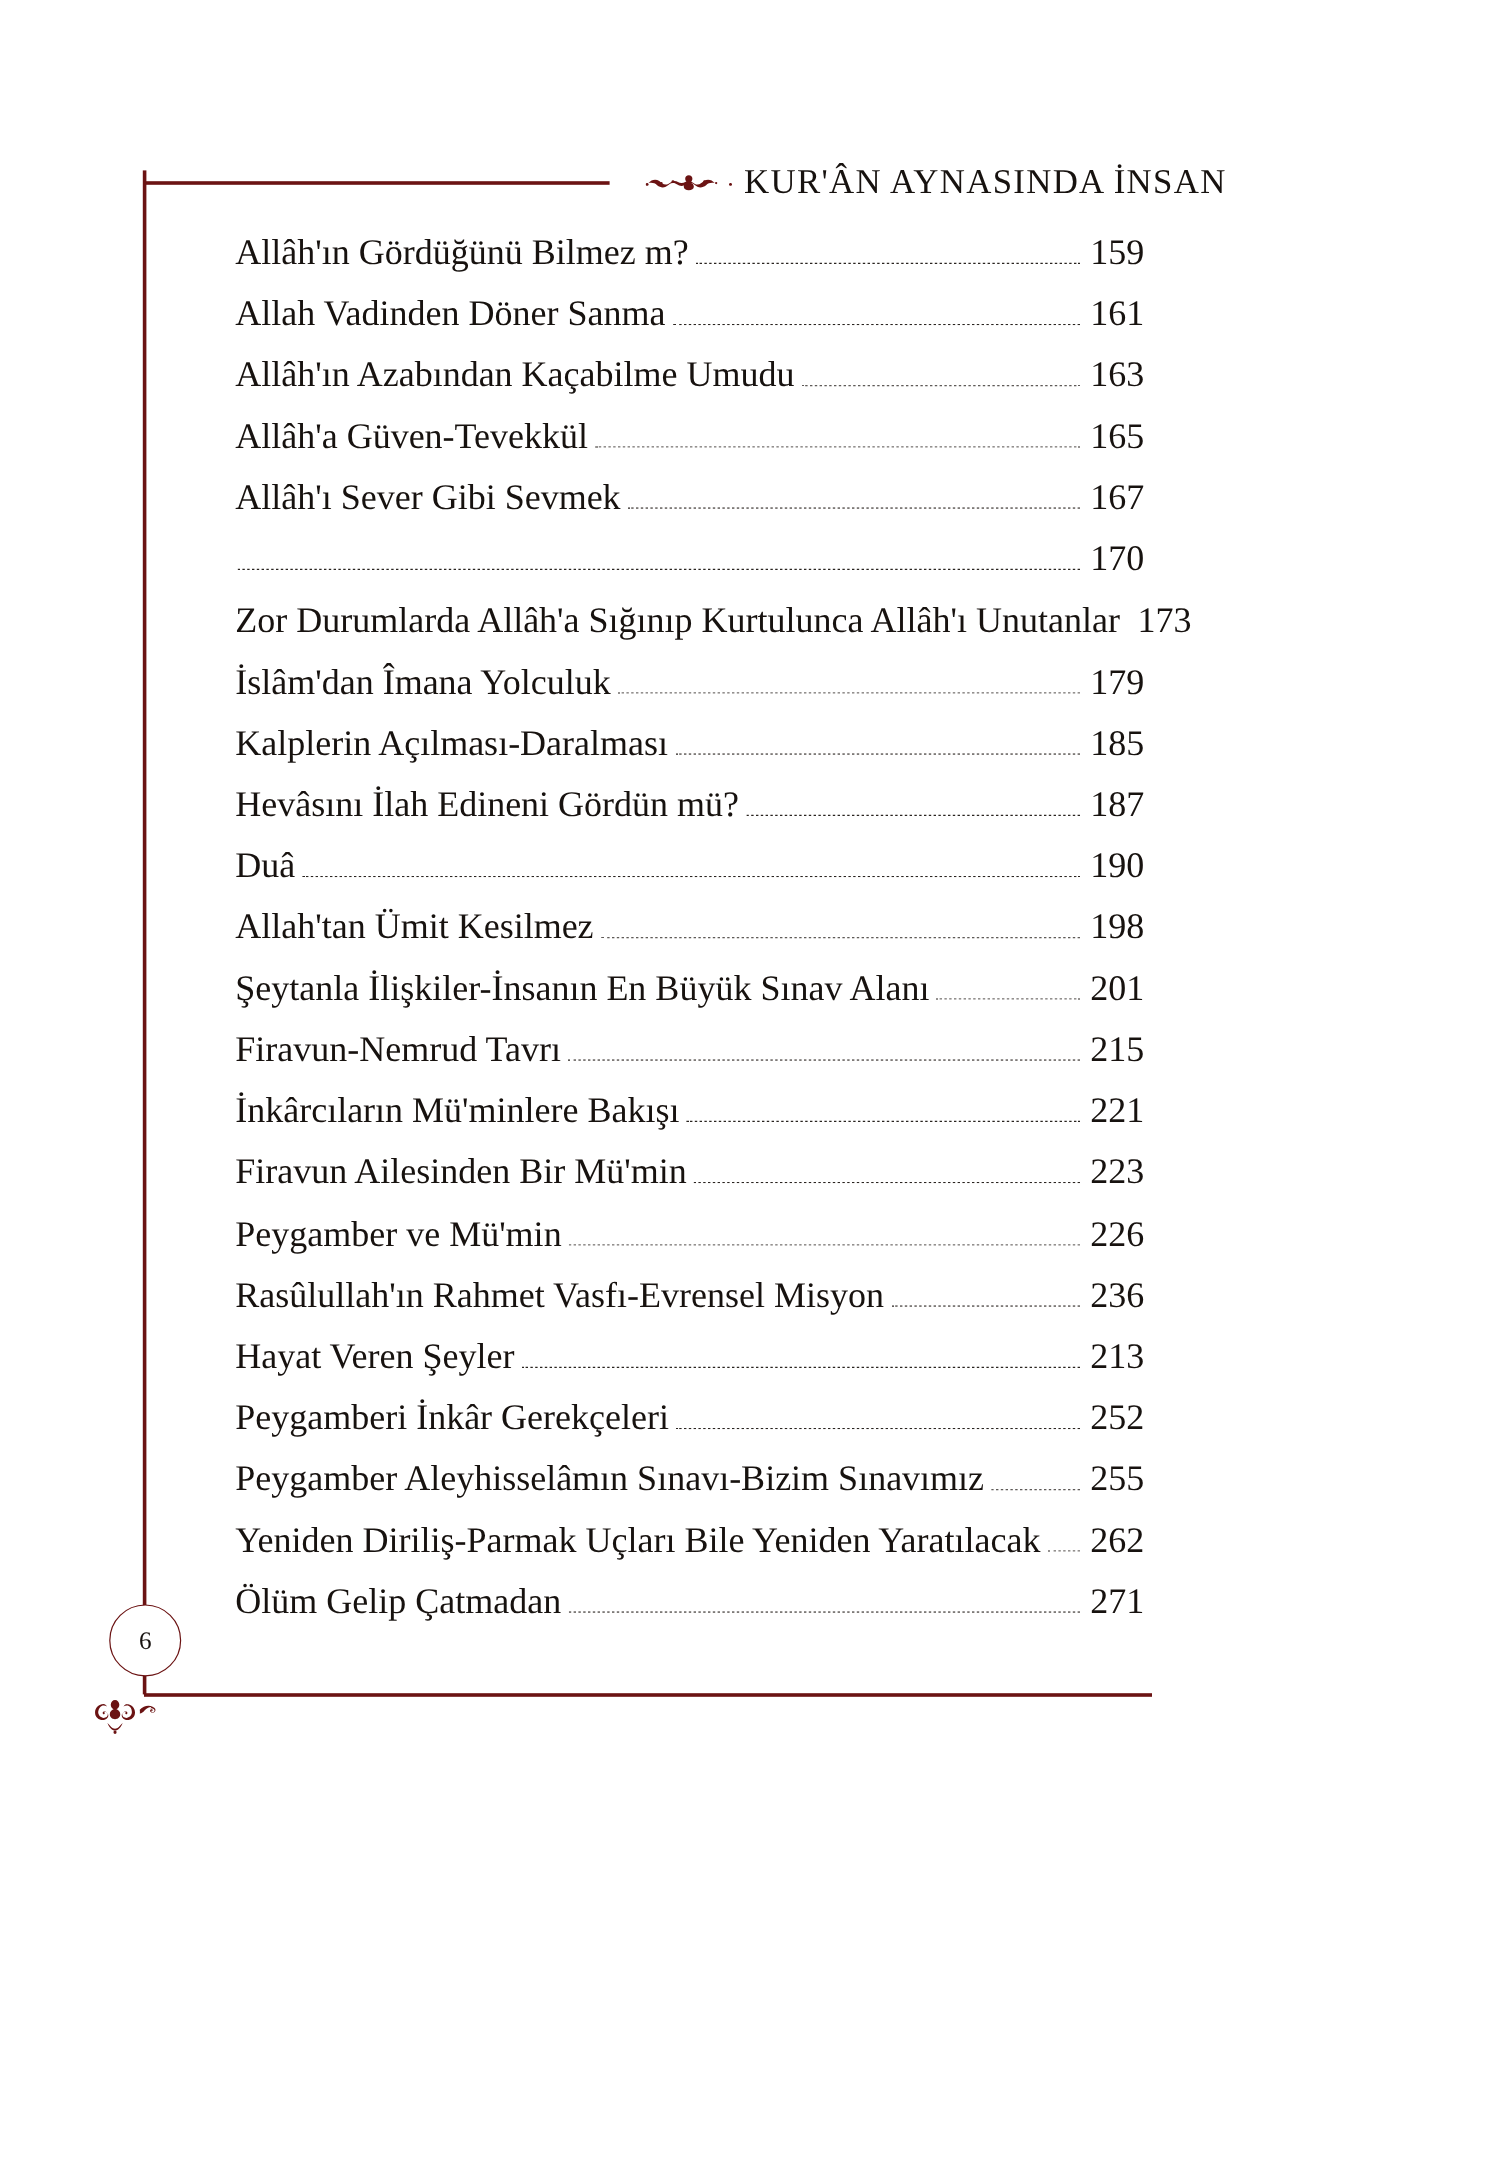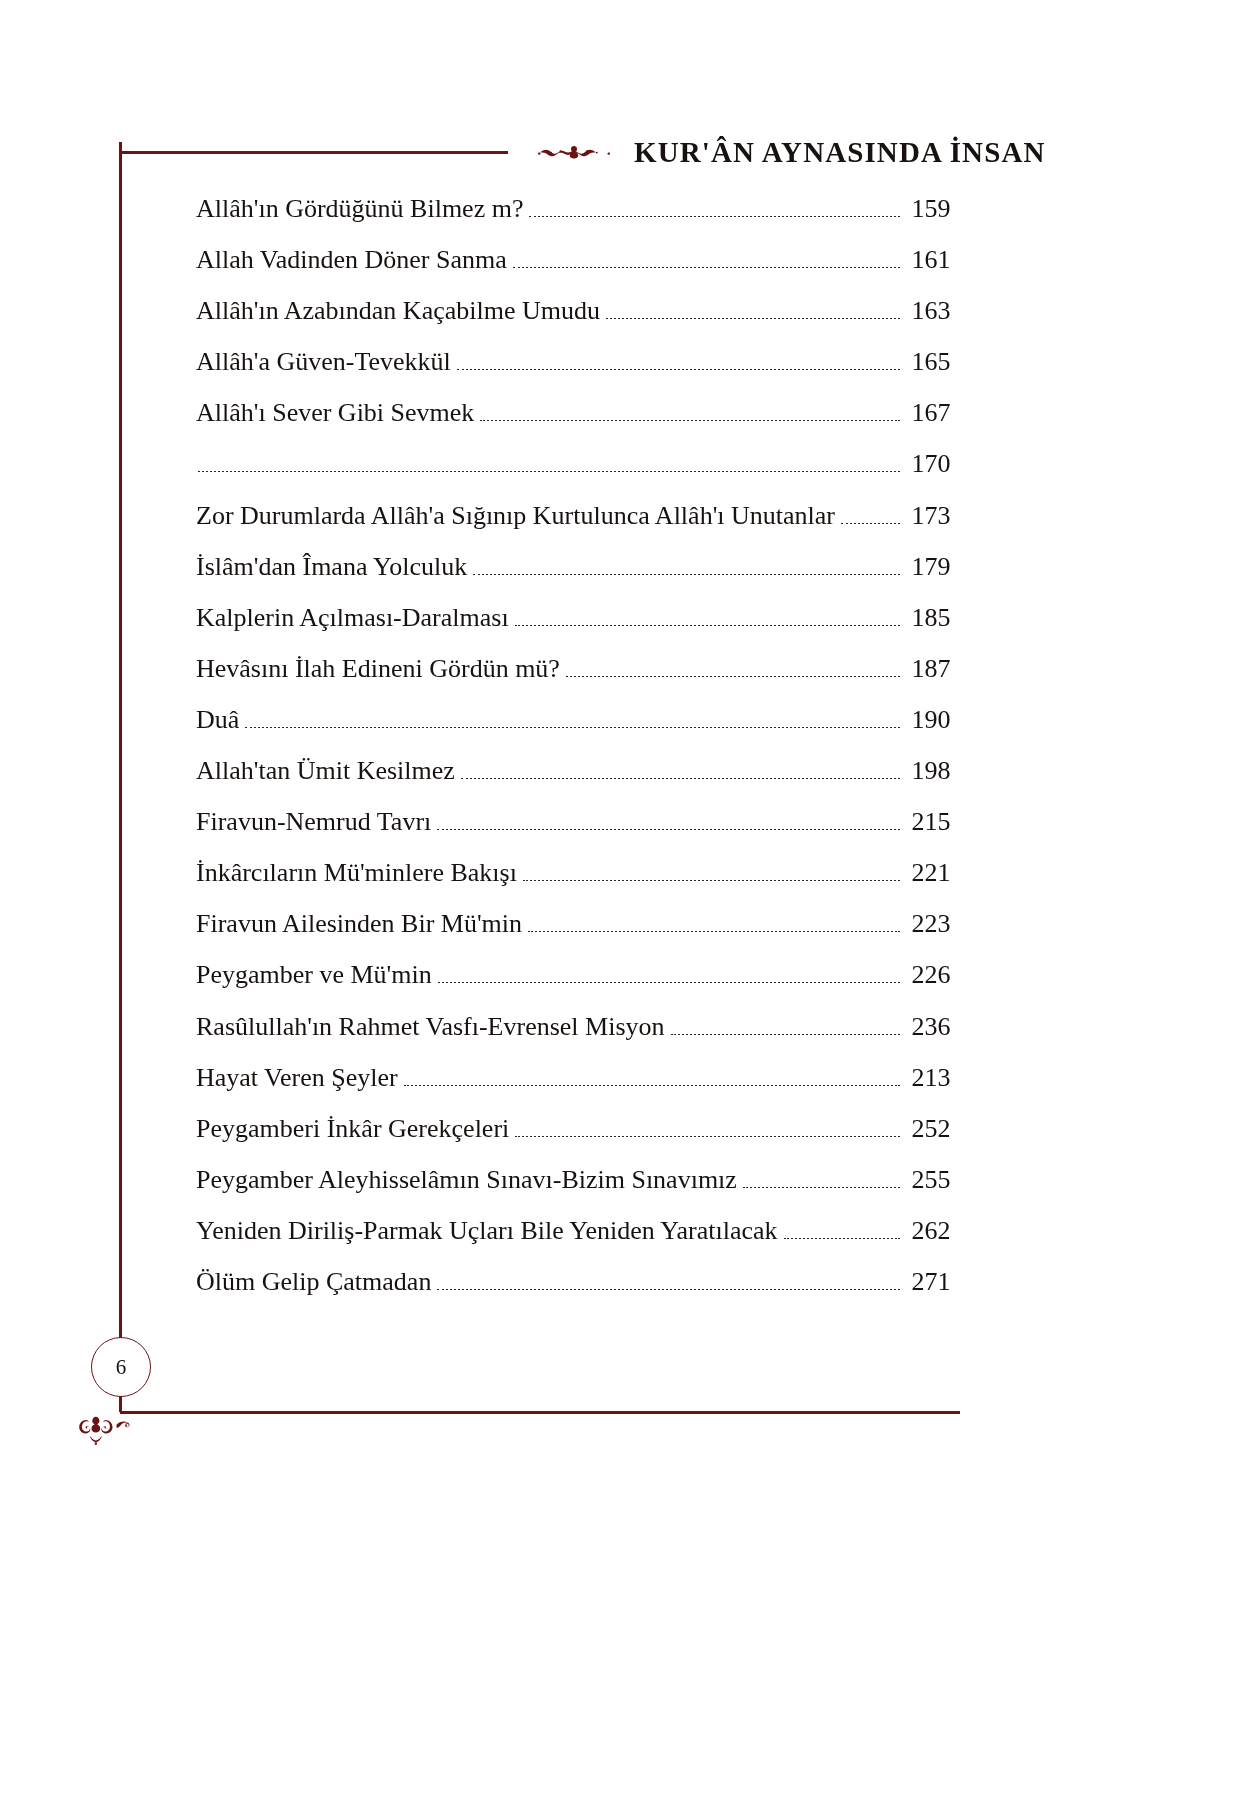--- a/index.html
+++ b/index.html
@@ -25,27 +25,26 @@
     background:#6b1313;
   }
   .header-orn{
     flex:0 0 auto;
     margin-left:30px;
     width:72px;height:22px;
     display:block;
   }
   .header-title{
     flex:1 1 auto;
-    margin-left:24px;
+    margin-left:10px;
     font-size:29px;
     letter-spacing:1.1px;
     color:#17120f;
     white-space:nowrap;
     font-family:"Liberation Serif", serif;
-    font-weight:bold;
   }
 
   
   .left-rule{
     position:absolute;
     left:119px;
     top:142px;
     width:3px;
     height:1270px;
     background:#6b1313;
@@ -86,21 +85,21 @@
   .toc{
     position:absolute;
     left:196px;
     top:194px;
     width:764px;
   }
   .toc-row{
     display:flex;
     align-items:baseline;
     height:51.1px;
-    font-size:26px;
+    font-size:30px;
     color:#17120f;
     white-space:nowrap;
   }
   .toc-title{
     flex:0 0 auto;
     padding-right:4px;
     font-family:"Liberation Serif", serif;
   }
   .toc-leader{
     flex:1 1 auto;
@@ -201,20 +200,25 @@
         <span class="toc-title">Duâ</span>
         <span class="toc-leader"></span>
         <span class="toc-page">190</span>
       </div>
       <div class="toc-row">
         <span class="toc-title">Allah'tan Ümit Kesilmez</span>
         <span class="toc-leader"></span>
         <span class="toc-page">198</span>
       </div>
       <div class="toc-row">
+        <span class="toc-title">Şeytanla İlişkiler-İnsanın En Büyük Sınav Alanı</span>
+        <span class="toc-leader"></span>
+        <span class="toc-page">201</span>
+      </div>
+      <div class="toc-row">
         <span class="toc-title">Firavun-Nemrud Tavrı</span>
         <span class="toc-leader"></span>
         <span class="toc-page">215</span>
       </div>
       <div class="toc-row">
         <span class="toc-title">İnkârcıların Mü'minlere Bakışı</span>
         <span class="toc-leader"></span>
         <span class="toc-page">221</span>
       </div>
       <div class="toc-row">

